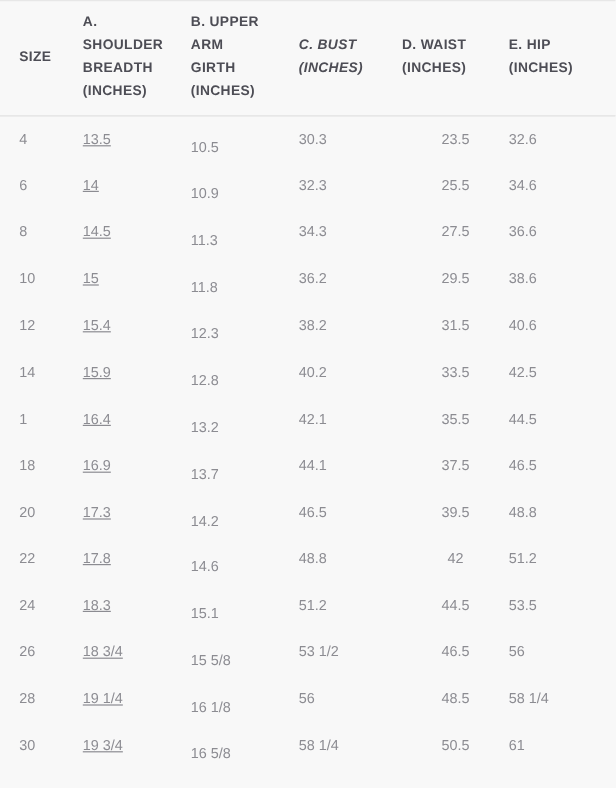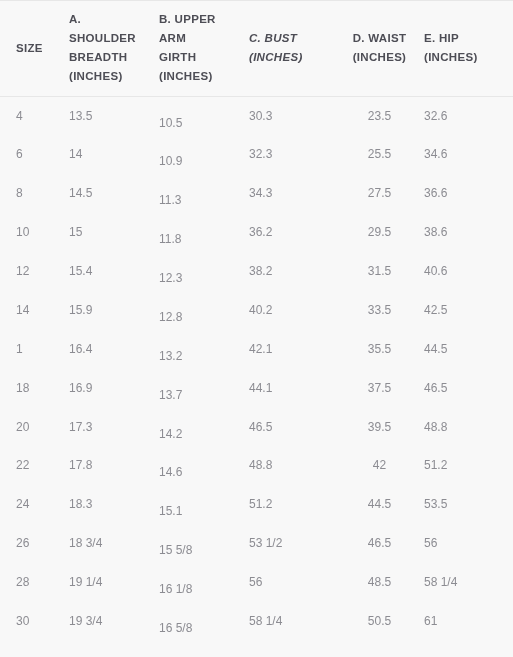--- a/index.html
+++ b/index.html
@@ -47,41 +47,41 @@
     padding: 0;
     border-bottom: 1px solid #e7e7e7;
   }
   thead th .hdr-inner {
     display: block;
   }
   thead th.col-size  .hdr-inner { padding-left: 16px; }
   thead th.col-a     .hdr-inner { padding-left: 10px; }
   thead th.col-b     .hdr-inner { padding-left: 0px; }
   thead th.col-c     .hdr-inner { padding-left: 0px; font-style: italic; }
-  thead th.col-d     .hdr-inner { padding-left: 0px; text-align: center; }
+  thead th.col-d     .hdr-inner { padding-left: 0px; }
   thead th.col-e     .hdr-inner { padding-left: 0px; }
 
   tbody tr.data-row {
     height: 38.9px;
   }
   tbody td {
     text-align: left;
     vertical-align: middle;
     font-size: 12px;
     font-weight: normal;
     color: #8c8c92;
     line-height: 16px;
     padding: 0;
     white-space: nowrap;
   }
   tbody td .cell-inner {
     display: block;
   }
   tbody td.col-size .cell-inner { padding-left: 16px; }
-  tbody td.col-a    .cell-inner { padding-left: 10px; }
+  tbody td.col-a    .cell-inner { padding-left: 10px; text-decoration: underline; }
   tbody td.col-b    .cell-inner { padding-left: 0px; margin-top: 14px; }
   tbody td.col-c    .cell-inner { padding-left: 0px; }
   tbody td.col-d    .cell-inner { padding-left: 0px; text-align: center; }
   tbody td.col-e    .cell-inner { padding-left: 0px; }
 </style>
 </head>
 <body>
 
 <div id="size-chart">
   <table class="chart-table">

